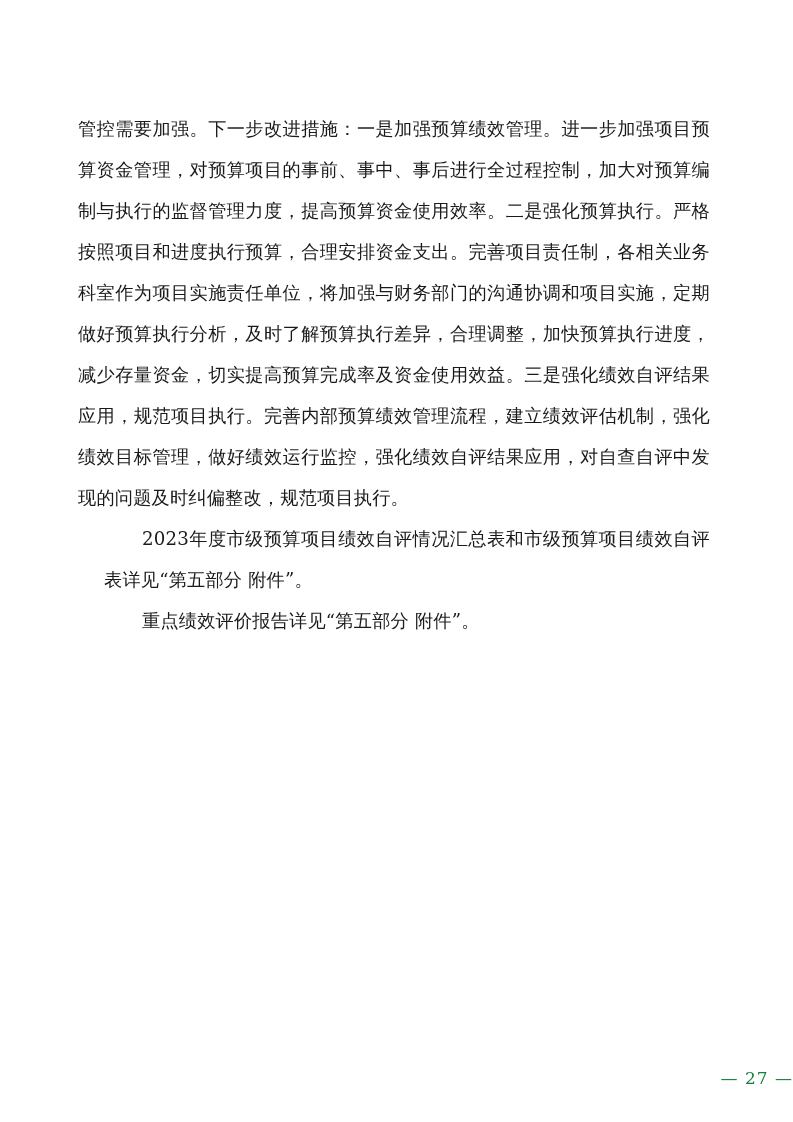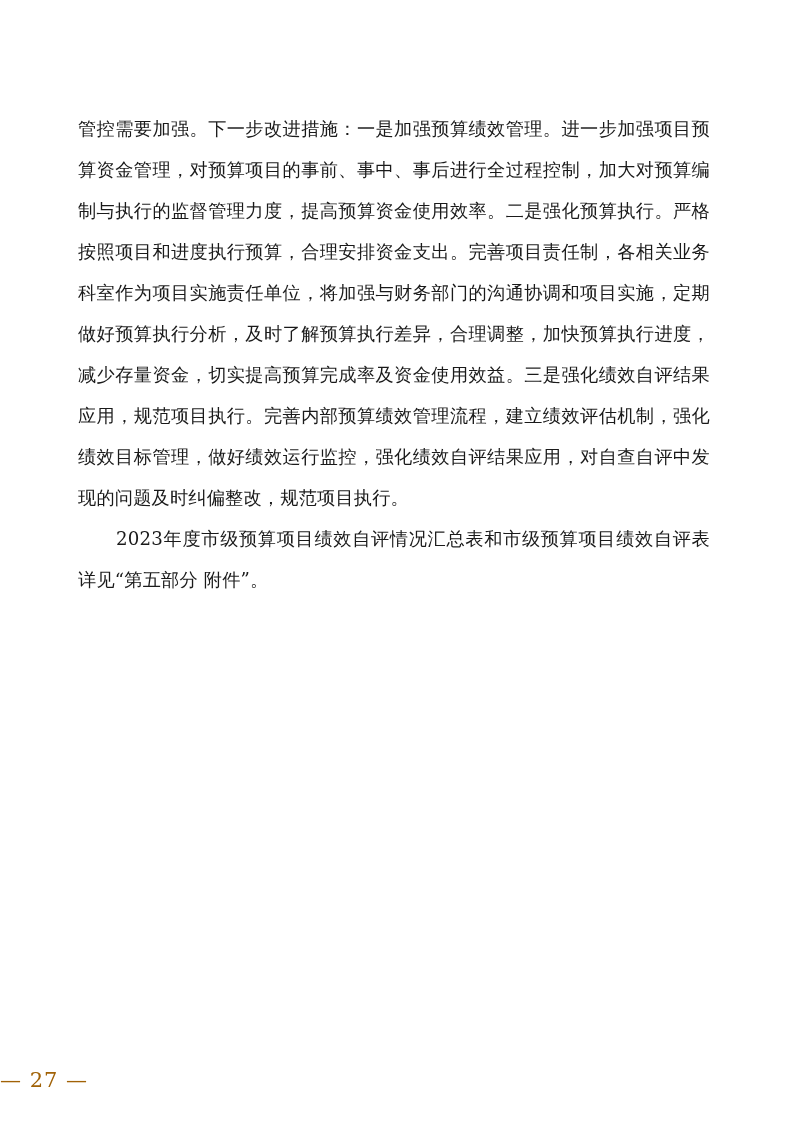--- a/index.html
+++ b/index.html
@@ -30,38 +30,40 @@
     line-height: 41px;
     color: #1a1a1a;
     text-align: justify;
     text-justify: inter-ideograph;
     letter-spacing: 0.2px;
     margin: 0;
     font-family: "DejaVu Serif", "Liberation Serif", serif;
   }
   .para.indent {
     text-indent: 38px;
+    margin-left: 26px;
   }
   .footer {
     position: absolute;
     left: 0;
     right: 0;
     top: 1068px;
-    text-align: left;
-    font-size: 21px;
-    color: #a16207;
+    text-align: right;
+    font-size: 17px;
+    color: #15803d;
     letter-spacing: 1px;
     font-family: "DejaVu Serif", "Liberation Serif", serif;
   }
 </style>
 </head>
 <body>
 
 <div class="page">
 
   <div class="doc-body">
     <p class="para">管控需要加强。下一步改进措施：一是加强预算绩效管理。进一步加强项目预算资金管理，对预算项目的事前、事中、事后进行全过程控制，加大对预算编制与执行的监督管理力度，提高预算资金使用效率。二是强化预算执行。严格按照项目和进度执行预算，合理安排资金支出。完善项目责任制，各相关业务科室作为项目实施责任单位，将加强与财务部门的沟通协调和项目实施，定期做好预算执行分析，及时了解预算执行差异，合理调整，加快预算执行进度，减少存量资金，切实提高预算完成率及资金使用效益。三是强化绩效自评结果应用，规范项目执行。完善内部预算绩效管理流程，建立绩效评估机制，强化绩效目标管理，做好绩效运行监控，强化绩效自评结果应用，对自查自评中发现的问题及时纠偏整改，规范项目执行。</p>
     <p class="para indent">2023年度市级预算项目绩效自评情况汇总表和市级预算项目绩效自评表详见“第五部分 附件”。</p>
+    <p class="para indent">重点绩效评价报告详见“第五部分 附件”。</p>
   </div>
 
   <div class="footer">— 27 —</div>
 
 </div>
 
 </body></html>

